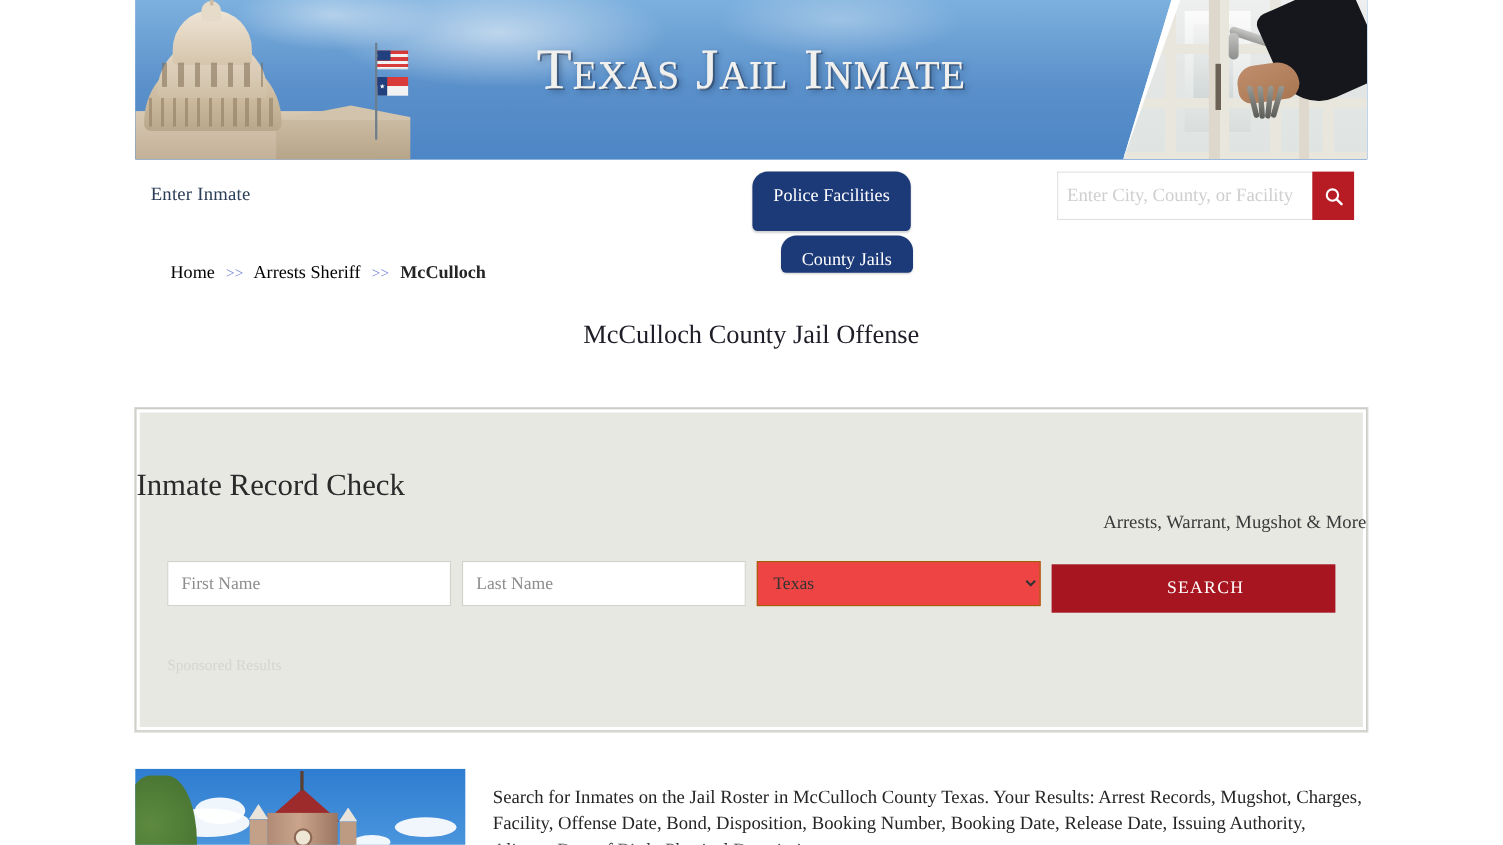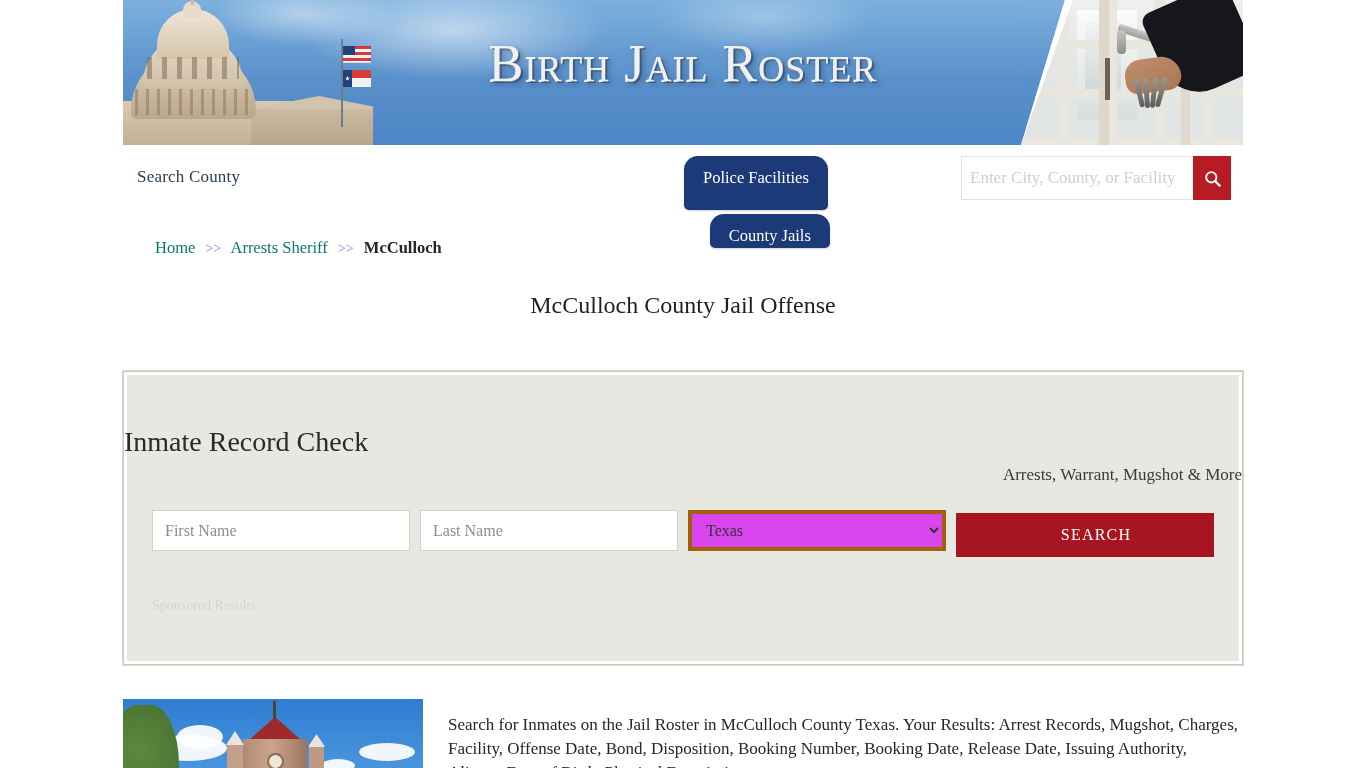--- a/index.html
+++ b/index.html
@@ -151,21 +151,21 @@
   .search-btn {
     width: 38px; height: 44px; background: #b71c25; border: none;
     display: flex; align-items: center; justify-content: center; cursor: pointer;
   }
 
   
   .breadcrumb {
     width: 1120px; margin: 0 auto; padding: 0 0 0 32px;
     font-size: 16.5px; color: #222; margin-top: 18px;
   }
-  .breadcrumb a { color: #0f766e; text-decoration: none; }
+  .breadcrumb a { color: #000000; text-decoration: none; }
   .breadcrumb .sep { color: #6f7fd4; margin: 0 6px; font-size: 14px; }
   .breadcrumb .current { color: #252525; font-weight: bold; }
 
   
   .page-title {
     width: 1120px; margin: 34px auto 0; text-align: center;
     font-size: 24px; color: #1e1e28; font-weight: normal;
   }
 
   
@@ -180,21 +180,21 @@
   }
   .rb-sub { text-align: right; font-size: 17px; color: #3a3a3a; margin-top: 7px; }
   .rb-form { position: absolute; left: 28px; top: 138px; display: flex; align-items: flex-start; }
   .rb-form input[type=text] {
     width: 258px; height: 41px; border: 1px solid #d2d2cd; background: #fff;
     padding: 0 12px; font-size: 16px; color: #555; outline: none;
     font-family: "Liberation Serif", "DejaVu Serif", serif; margin-right: 10px;
   }
   .rb-form input::placeholder { color: #8d8d8d; }
   .rb-form select {
-    width: 258px; height: 41px; border: 4px solid #a16207; background: #d946ef;
+    width: 258px; height: 41px; border: 1px solid #a16207; background: #ef4444;
     padding: 0 10px; font-size: 16px; color: #333; outline: none;
     font-family: "Liberation Serif", "DejaVu Serif", serif; margin-right: 10px;
     appearance: auto;
   }
   .rb-search {
     width: 258px; height: 44px; background: #a71620; color: #fff; border: none;
     font-size: 16px; letter-spacing: 1.2px; cursor: pointer; position: relative; top: 3px;
     font-family: "Liberation Serif", "DejaVu Serif", serif;
     padding-left: 28px;
   }
@@ -265,25 +265,25 @@
       <div class="jail-hand"></div>
       <div class="jail-keys">
         <span></span>
           <span></span>
           <span></span>
           <span></span>
       </div>
       <div class="jail-wedge"></div>
     </div>
 
-    <div class="banner-title">Birth Jail Roster</div>
+    <div class="banner-title">Texas Jail Inmate</div>
   </div>
 
   <div class="navrow">
-    <div class="search-inmate">Search County</div>
+    <div class="search-inmate">Enter Inmate</div>
 
     <div class="tabs">
       <div class="tab t1">Police Facilities</div>
       <div class="tab t2">County Jails</div>
     </div>
 
     <div class="searchwrap">
       <input type="text" placeholder="Enter City, County, or Facility" style="">
       <button class="search-btn">
         <svg width="19" height="19" viewBox="0 0 24 24" fill="none">

